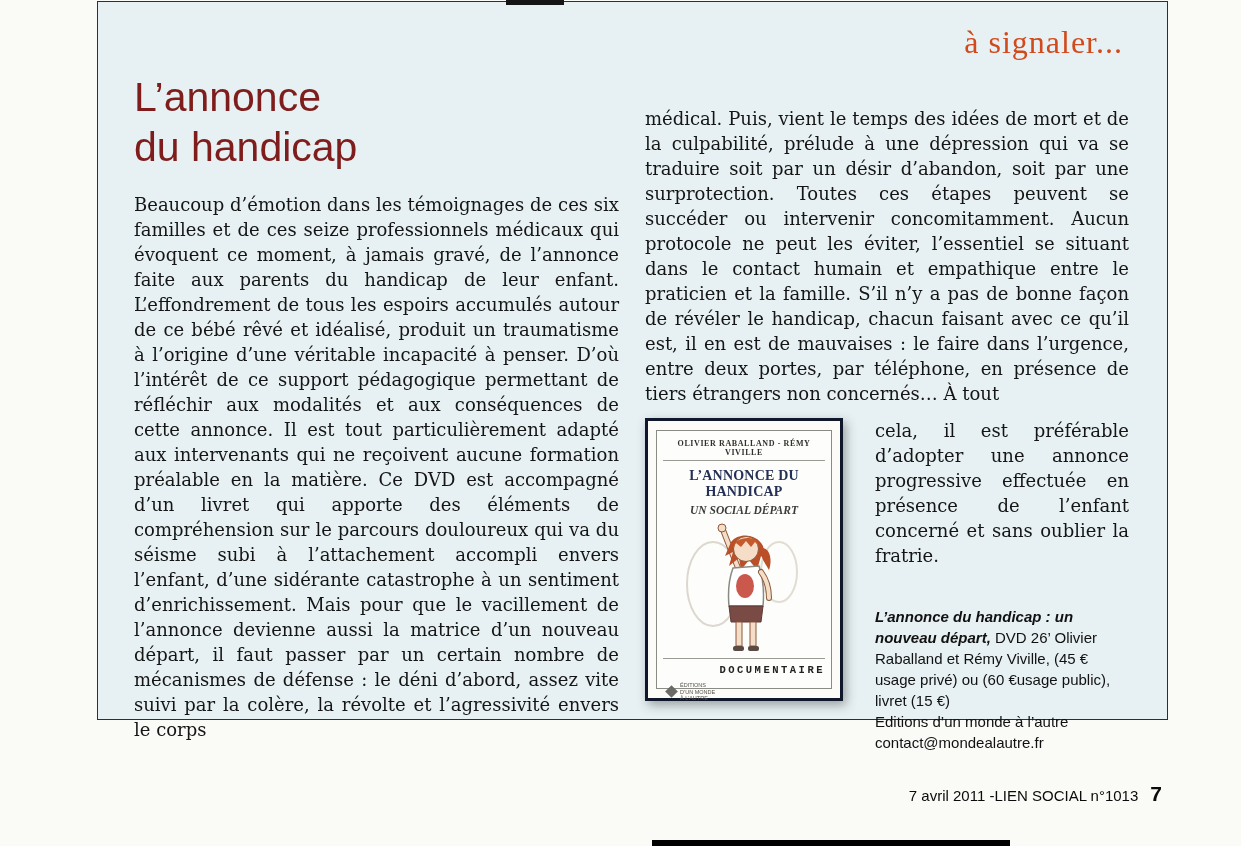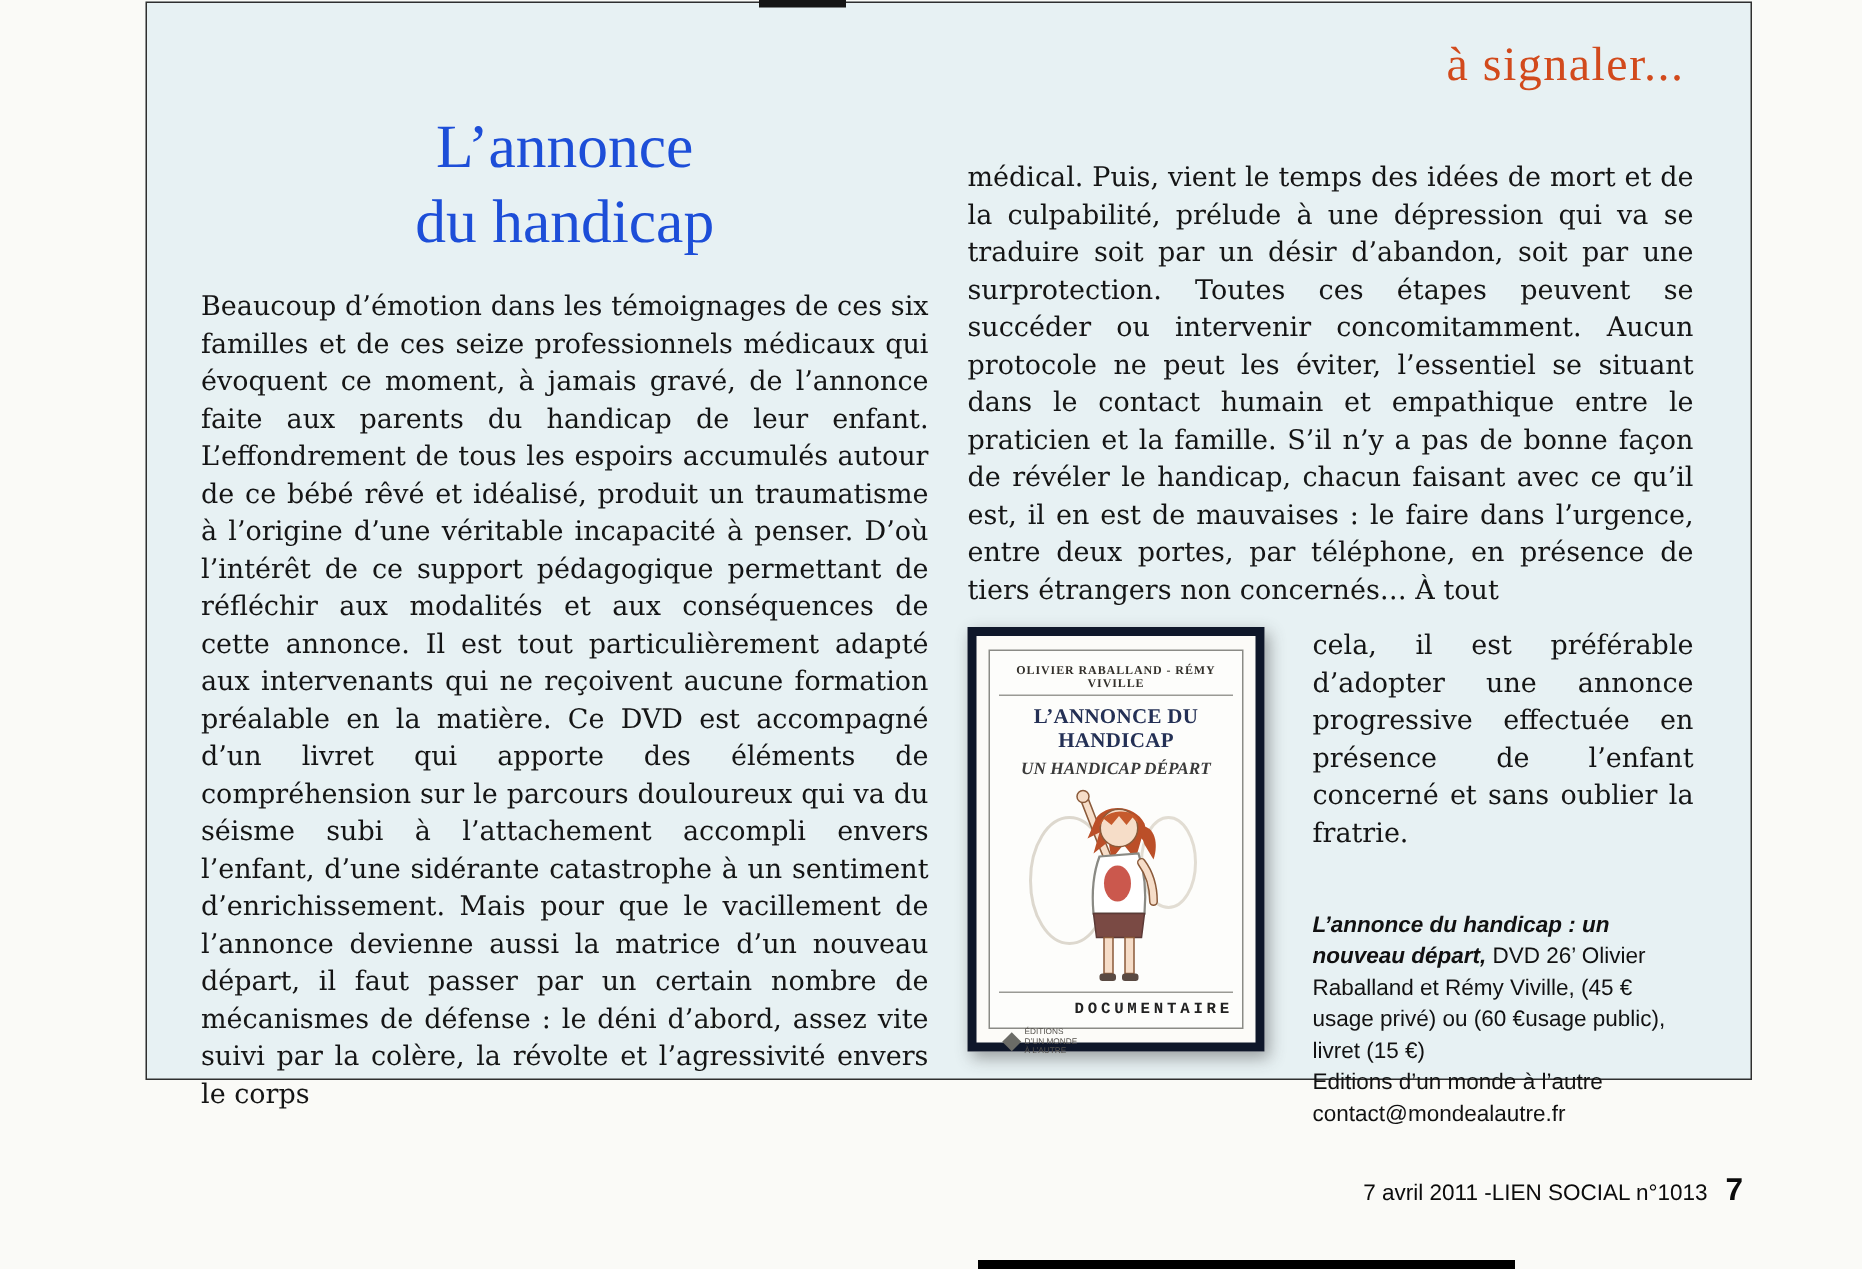--- a/index.html
+++ b/index.html
@@ -36,27 +36,26 @@
     color: #d24a1c;
   }
   .columns {
     display: flex;
     gap: 26px;
     margin-top: 4px;
   }
   .col-left { width: 487px; }
   .col-right { width: 484px; }
   h1.article-title {
-    font-family: Liberation Serif, serif;
+    font-family: Liberation Sans, sans-serif;
     font-weight: normal;
     font-size: 41px;
     line-height: 50px;
-    color: #1d4ed8;
+    color: #7f1d1d;
     margin: 6px 0 20px 0;
-    text-align: center;
   }
   h1.article-title span { display: block; }
   .body-text {
     font-size: 18px;
     line-height: 25px;
     text-align: justify;
     margin: 0;
     color: #151515;
     hyphens: auto;
   }
@@ -97,21 +96,21 @@
     font-size: 21px;
     margin-left: 12px;
   }
   
   .dvd {
     flex: 0 0 auto;
     width: 198px;
     height: 283px;
     box-sizing: border-box;
     background: #fcfbf8;
-    border: 6px solid #0f172a;
+    border: 3px solid #0f172a;
     box-shadow: 3px 4px 10px rgba(60,60,60,0.45);
     padding: 9px 8px;
   }
   .dvd-inner {
     box-sizing: border-box;
     height: 100%;
     border: 1px solid #8b8b86;
     background: #fdfdfb;
     display: flex;
     flex-direction: column;
@@ -222,21 +221,21 @@
 
     <div class="col-right">
       <p class="body-text top-par" lang="fr">médical. Puis, vient le temps des idées de mort et de la culpabilité, prélude à une dépression qui va se traduire soit par un désir d’abandon, soit par une surprotection. Toutes ces étapes peuvent se succéder ou intervenir concomitamment. Aucun protocole ne peut les éviter, l’essentiel se situant dans le contact humain et empathique entre le praticien et la famille. S’il n’y a pas de bonne façon de révéler le handicap, chacun faisant avec ce qu’il est, il en est de mauvaises : le faire dans l’urgence, entre deux portes, par téléphone, en présence de tiers étrangers non concernés… À tout</p>
 
       <div class="media-row">
 
         <div class="dvd">
           <div class="dvd-inner">
             <div class="dvd-authors">OLIVIER RABALLAND - RÉMY VIVILLE</div>
             <div class="dvd-title">L’ANNONCE DU HANDICAP</div>
-            <div class="dvd-subtitle">UN HANDICAP DÉPART</div>
+            <div class="dvd-subtitle">UN SOCIAL DÉPART</div>
             <div class="dvd-art">
               <svg width="122" height="138" viewBox="0 0 122 138" aria-hidden="true">
 
                 <ellipse cx="30" cy="66" rx="26" ry="42" fill="none" stroke="#ddd8ce" stroke-width="2"></ellipse>
                 <ellipse cx="96" cy="54" rx="18" ry="30" fill="none" stroke="#e2ddd3" stroke-width="2"></ellipse>
 
                 <path d="M56 52 C 50 38, 44 22, 40 12" fill="none" stroke="#8a5a3a" stroke-width="6" stroke-linecap="round"></path>
                 <path d="M56 52 C 50 38, 44 22, 40 12" fill="none" stroke="#f6ddc8" stroke-width="4" stroke-linecap="round"></path>
                 <circle cx="39" cy="10" r="4" fill="#f6ddc8" stroke="#8a5a3a" stroke-width="1"></circle>
 

